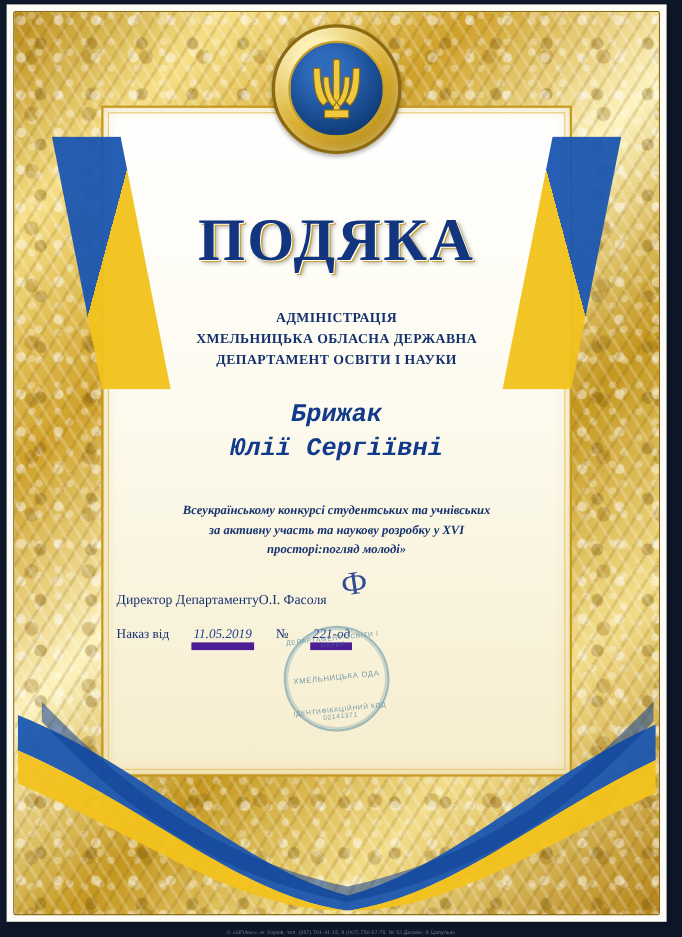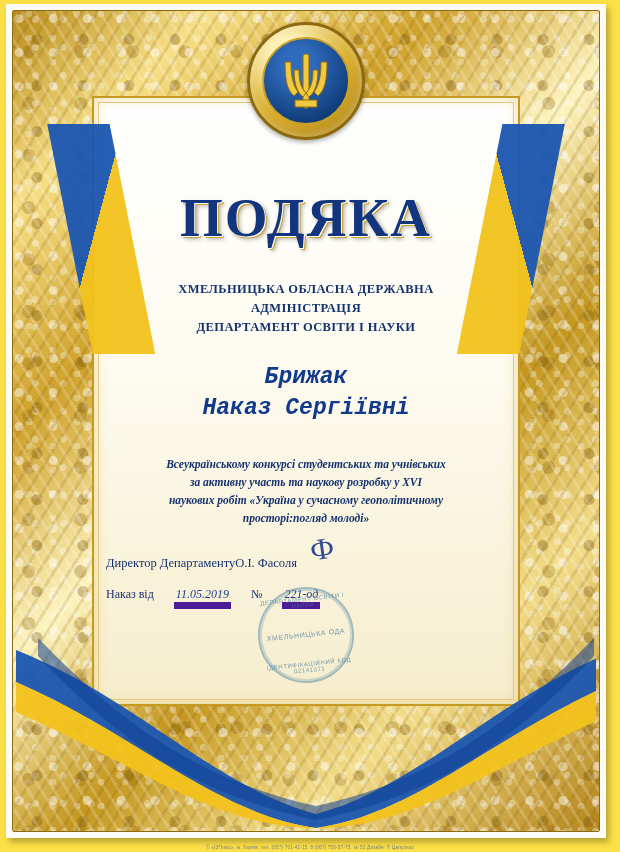--- a/index.html
+++ b/index.html
@@ -12,21 +12,21 @@
     height: 852px;
     font-family: "Liberation Sans", sans-serif;
     overflow: hidden;
   }
 
   
   .page {
     position: relative;
     width: 620px;
     height: 852px;
-    background: #fde047;
+    background: #0f172a;
   }
   .paper {
     position: absolute;
     left: 6px;
     top: 4px;
     width: 600px;
     height: 834px;
     background: #fdfcf6;
     box-shadow: 3px 4px 6px rgba(0,0,0,0.28);
     overflow: hidden;
@@ -321,36 +321,35 @@
           </g>
         </svg>
       </div>
     </div>
 
     <div class="content">
 
       <div class="title">ПОДЯКА</div>
 
       <div class="org">
+        <div>АДМІНІСТРАЦІЯ</div>
         <div>ХМЕЛЬНИЦЬКА ОБЛАСНА ДЕРЖАВНА</div>
-        <div>АДМІНІСТРАЦІЯ</div>
         <div>ДЕПАРТАМЕНТ ОСВІТИ І НАУКИ</div>
       </div>
 
 
       <div class="recipient">
         <div>Брижак</div>
-        <div>Наказ Сергіївні</div>
+        <div>Юлії Сергіївні</div>
       </div>
 
 
       <div class="reason">
         <div>Всеукраїнському конкурсі студентських та учнівських</div>
         <div>за активну участь та наукову розробку у XVI</div>
-        <div>наукових робіт «Україна у сучасному геополітичному</div>
         <div>просторі:погляд молоді»</div>
       </div>
 
       <div class="sign-row">
         <div class="sign-name">Директор Департаменту</div>
         <div class="handsign">Ф</div>
         <div class="sign-name">О.І. Фасоля</div>
       </div>
 
       <div style="position:relative;">

